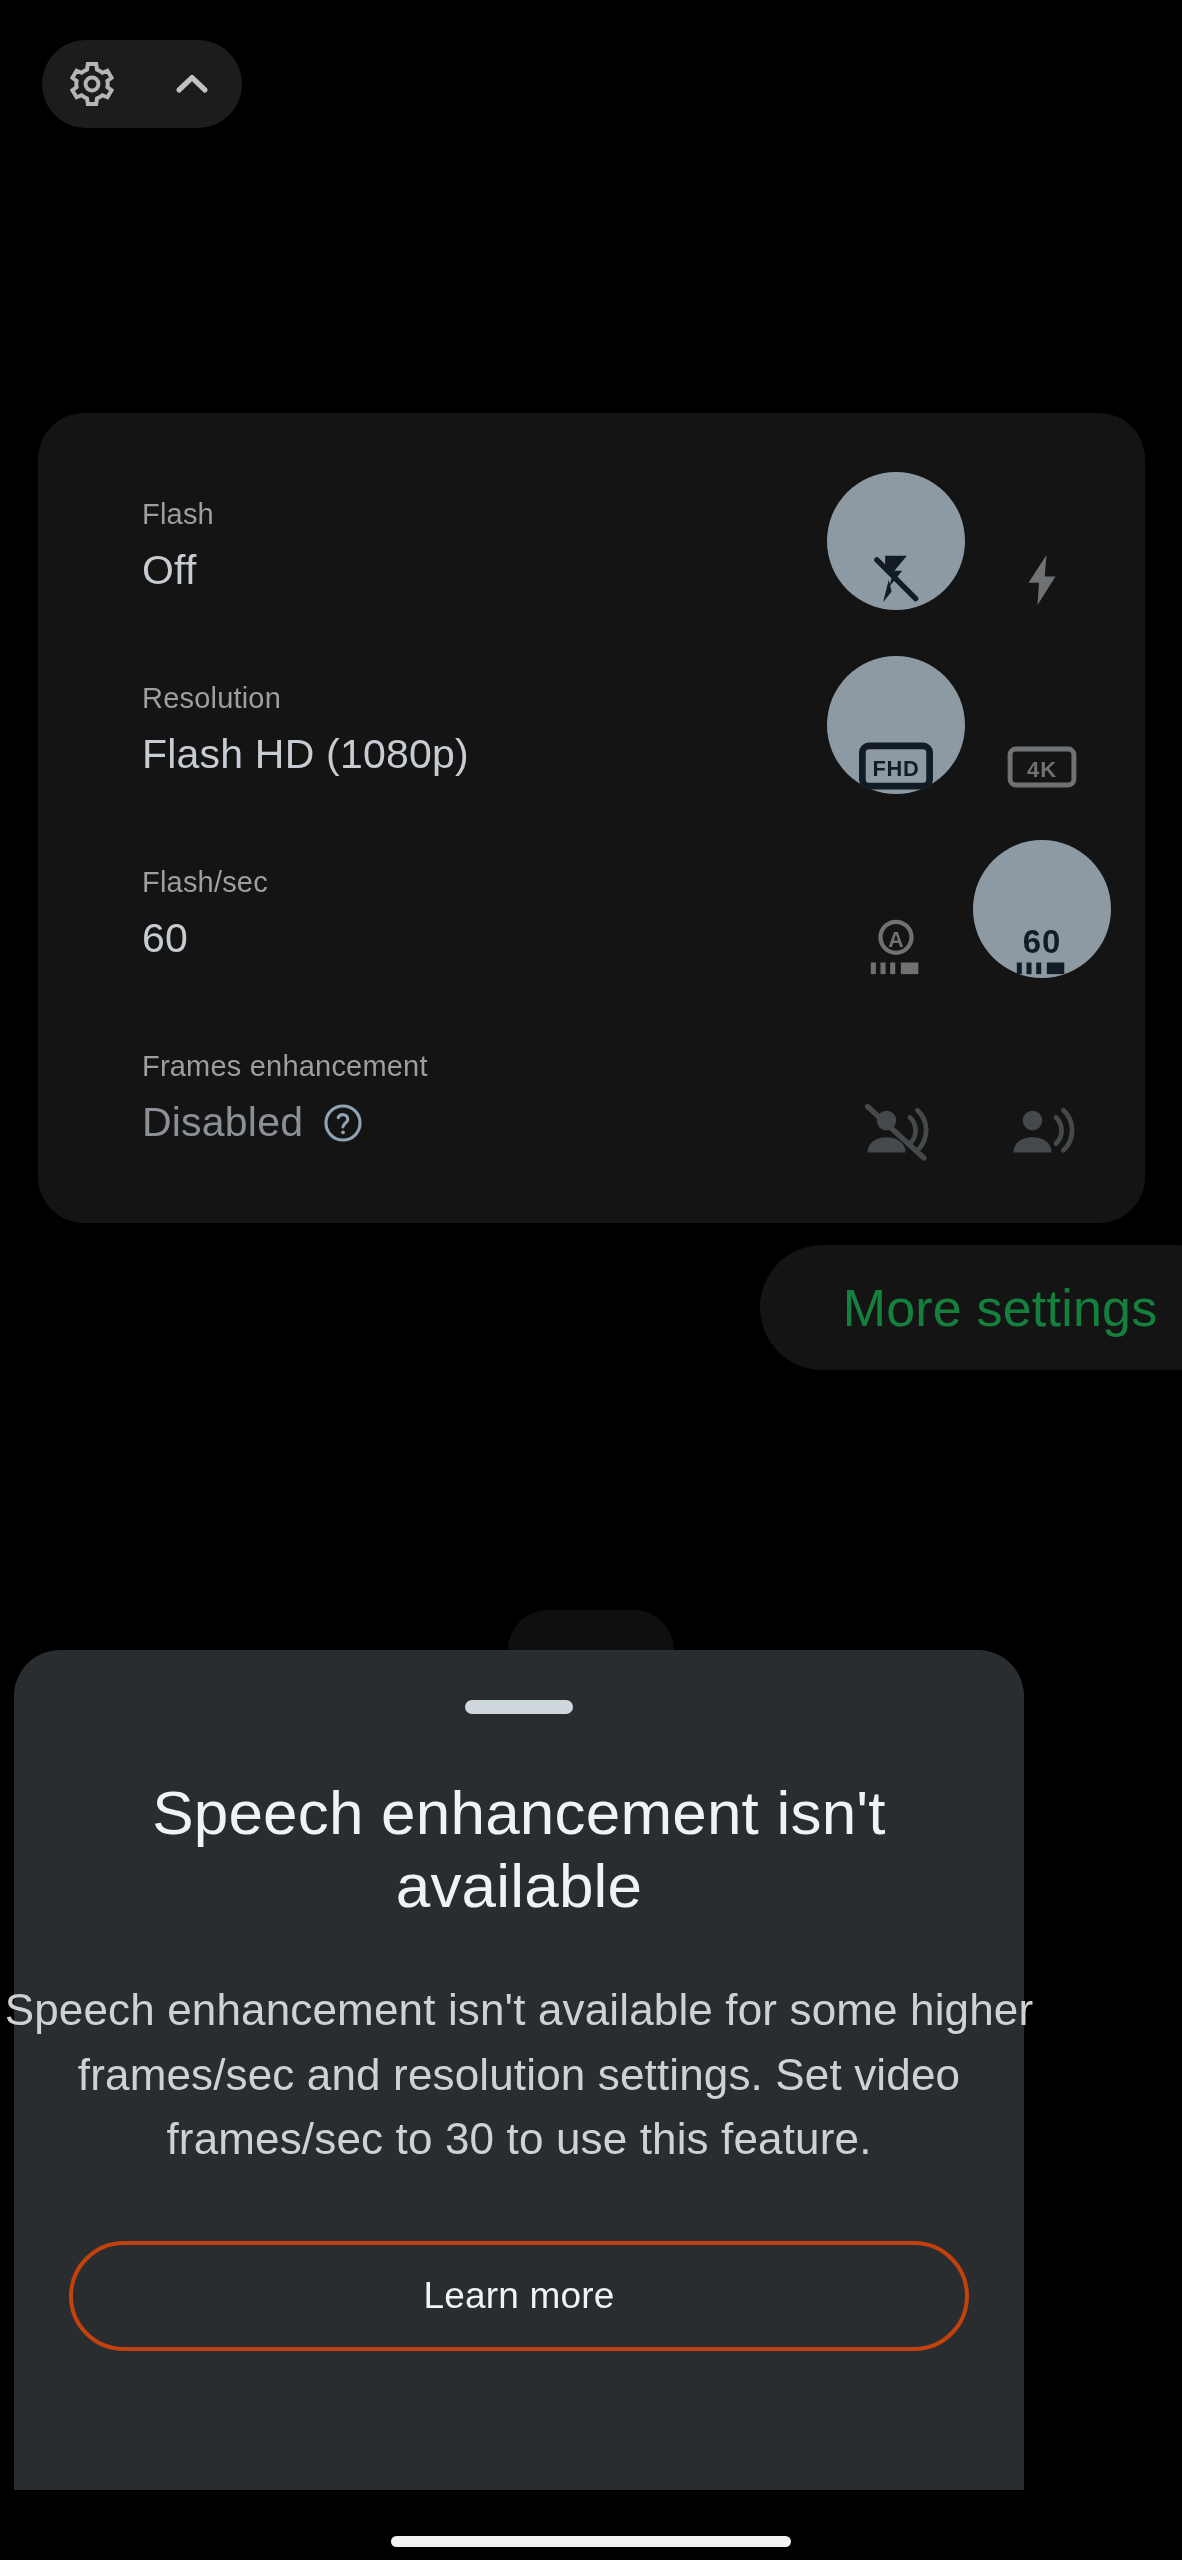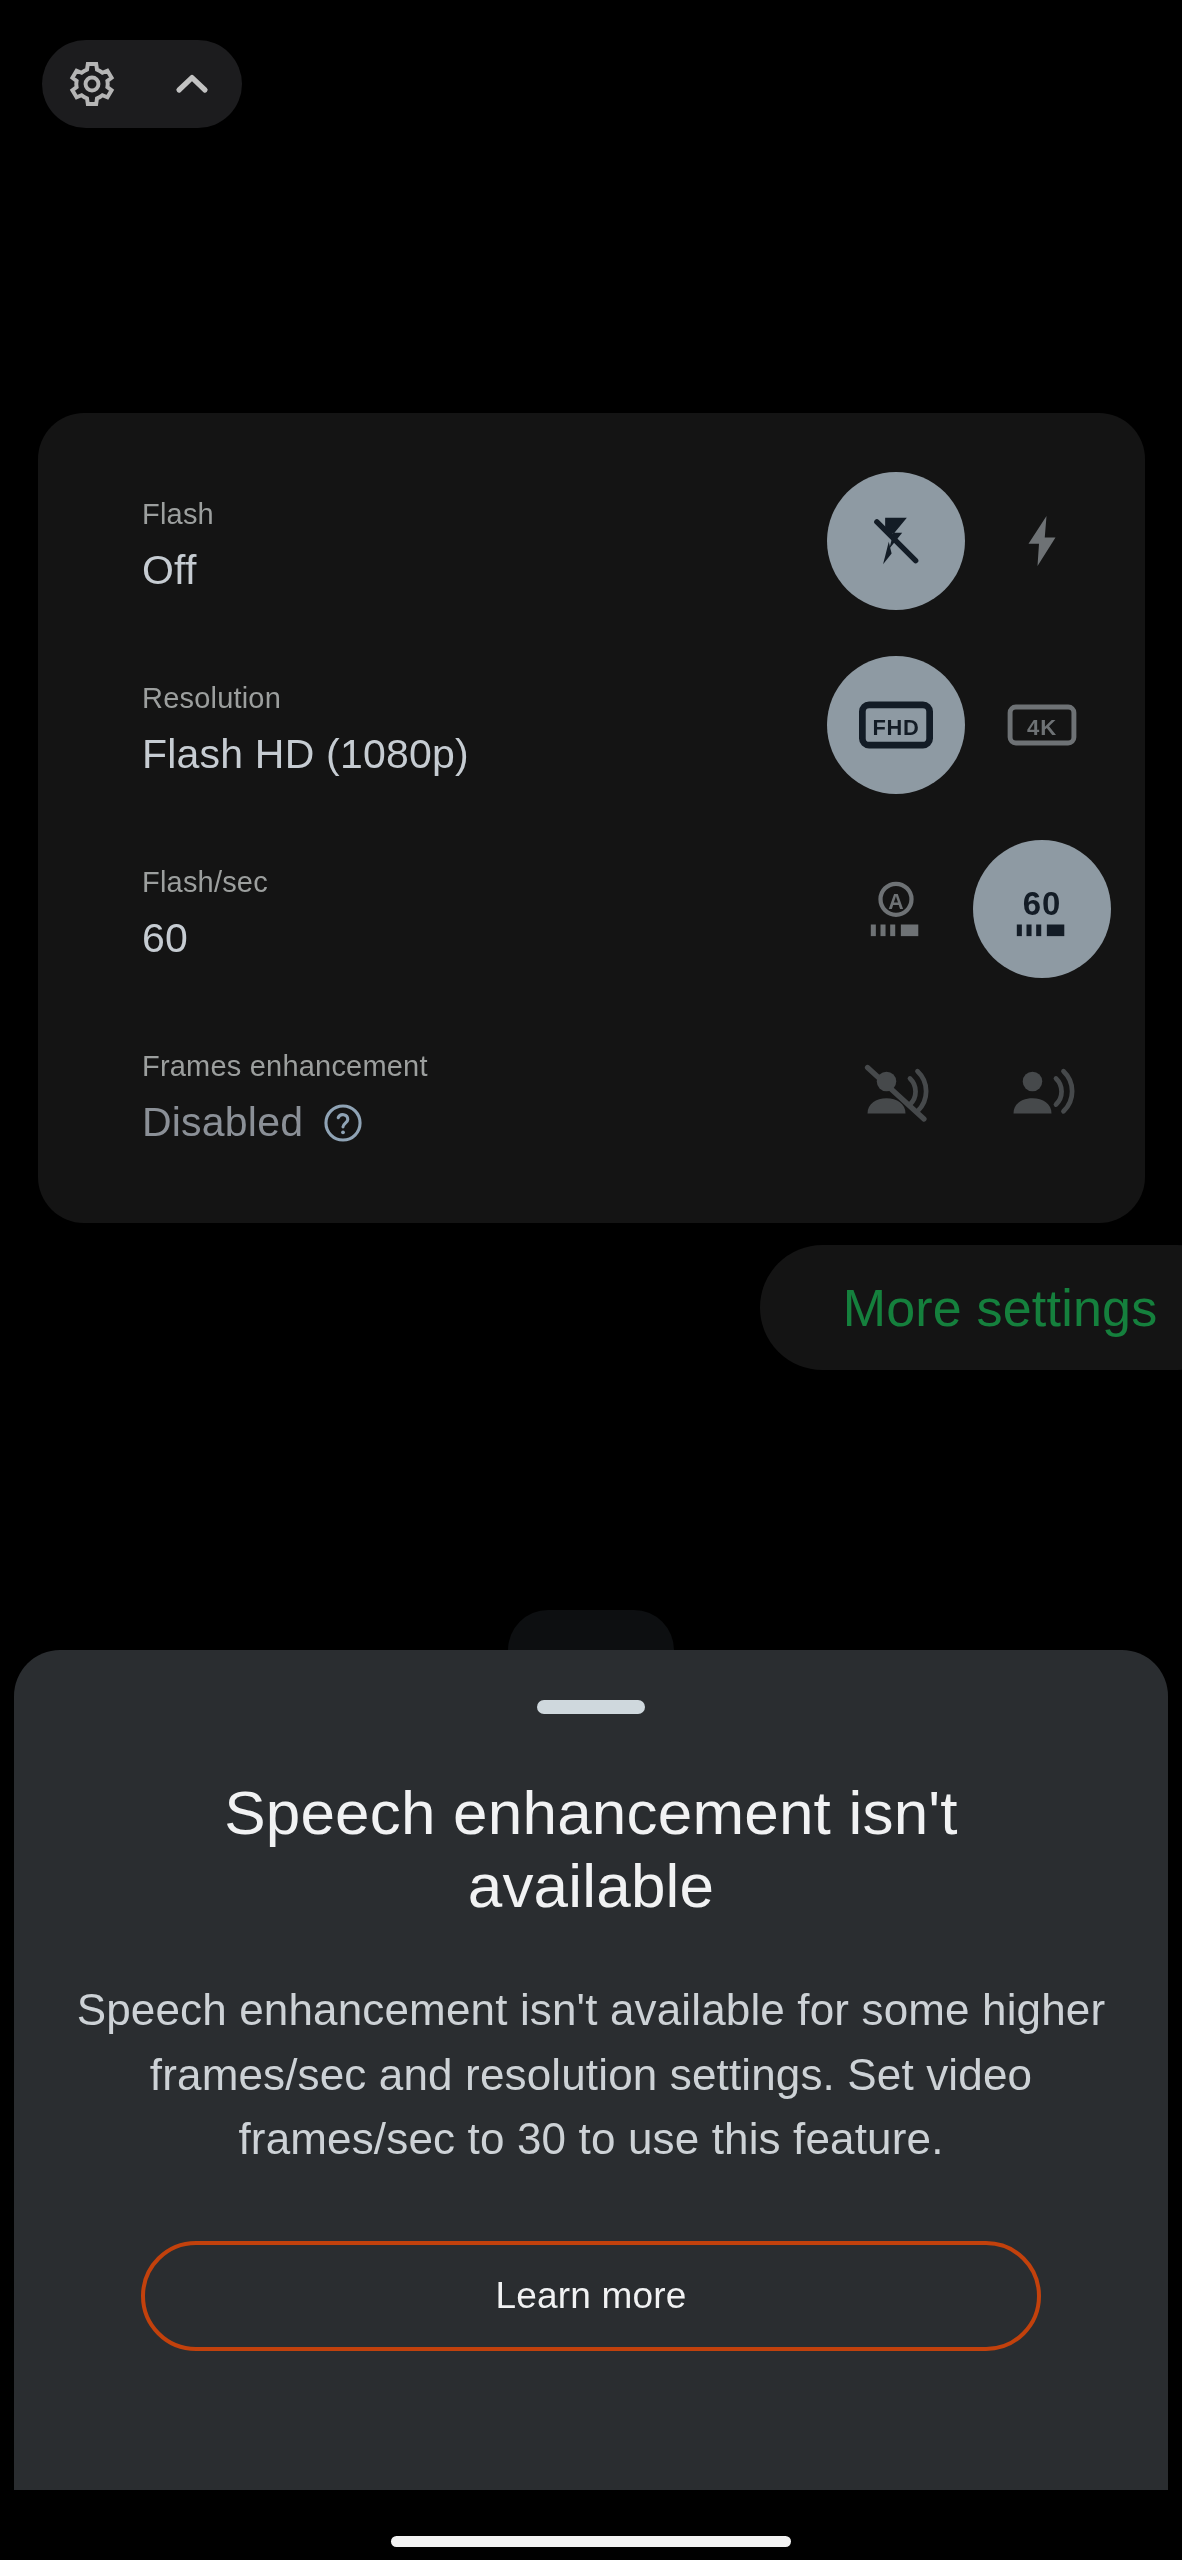--- a/index.html
+++ b/index.html
@@ -42,21 +42,21 @@
   .srow .val {
     font-size:41px; color:#c6ccd2; letter-spacing:.2px; line-height:1.1;
     display:flex; align-items:center; gap:18px;
   }
   .srow.disabled .val { color:#8b9097; }
   .help-icon { display:inline-flex; }
 
   .opts { display:flex; align-items:center; gap:8px; flex:0 0 auto; }
   .opt {
     width:138px; height:138px; border-radius:50%;
-    display:flex; align-items:center; justify-content:center;
+    display:flex; align-items:flex-end; justify-content:center;
     position:relative;
   }
   .opt.sel { background:#8e9aa3; }
   .opt svg { display:block; }
 
   
   .more-settings {
     position:absolute; left:760px; top:1245px;
     width:480px; height:125px;
     background:#141414; border-radius:63px;
@@ -67,21 +67,21 @@
   
   .ghost-shutter {
     position:absolute; left:508px; top:1610px;
     width:166px; height:90px;
     background:#0d0f11; border-radius:40px 40px 0 0;
   }
 
   
   .sheet {
     position:absolute; left:14px; top:1650px;
-    width:1154px; height:840px;
+    width:1010px; height:840px;
     background:#2a2d30;
     border-radius:46px 46px 0 0;
     display:flex; flex-direction:column; align-items:center;
   }
   .grabber {
     width:108px; height:14px; border-radius:7px;
     background:#cfd8dd; margin-top:50px;
   }
   .sheet-title {
     margin-top:62px;

